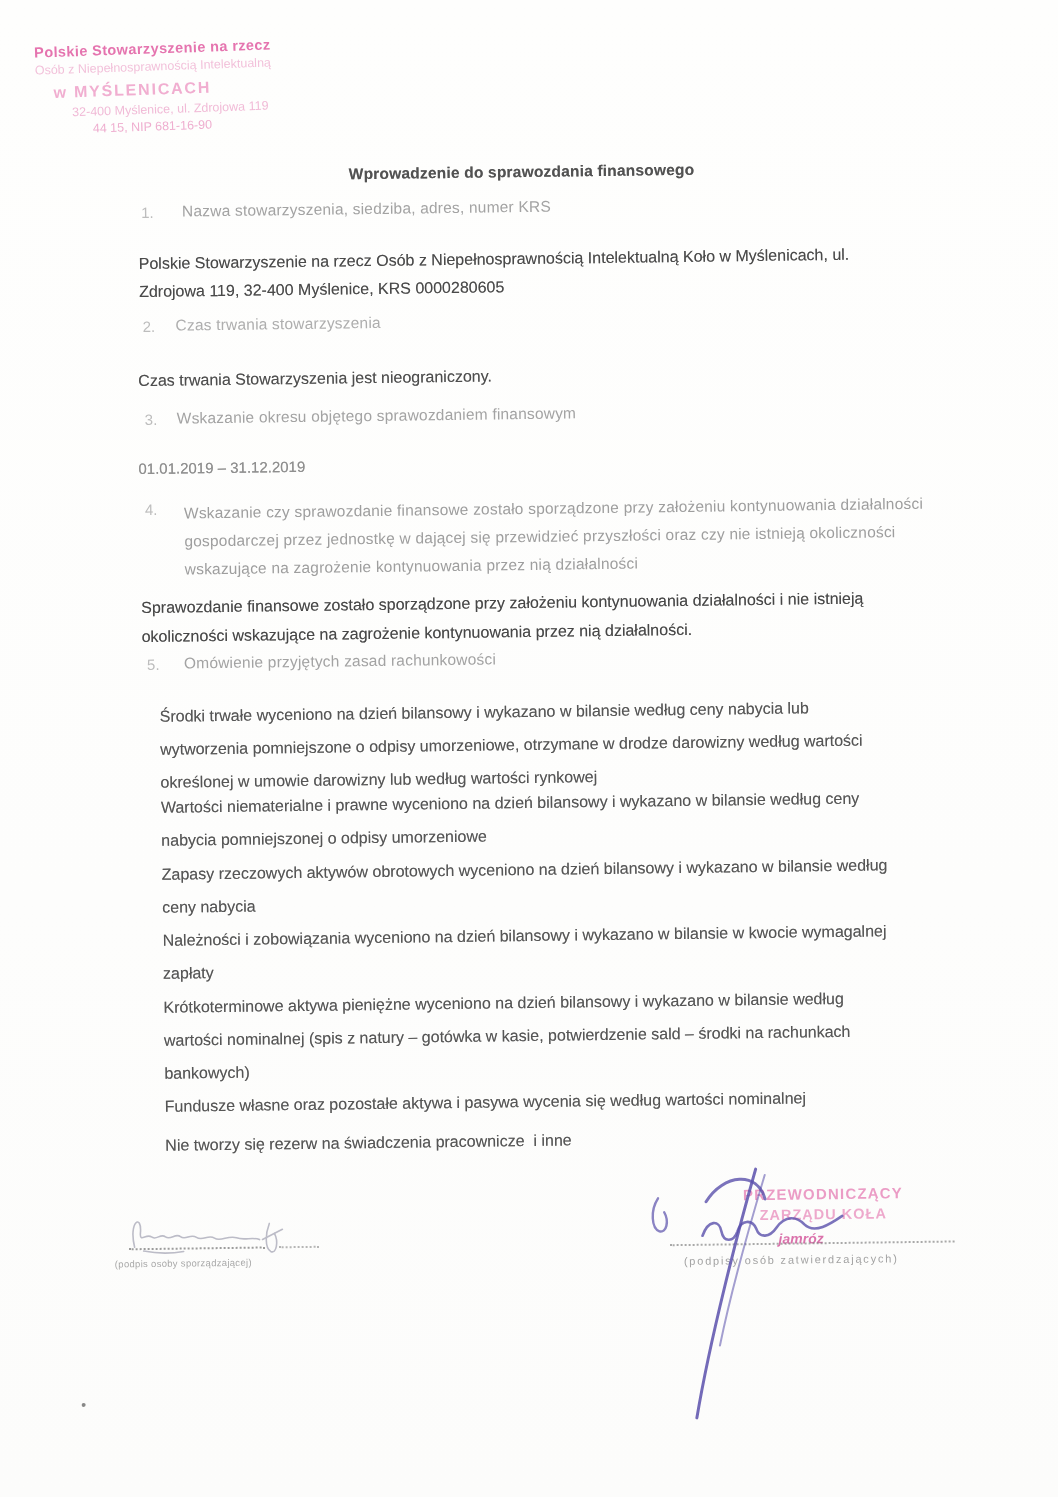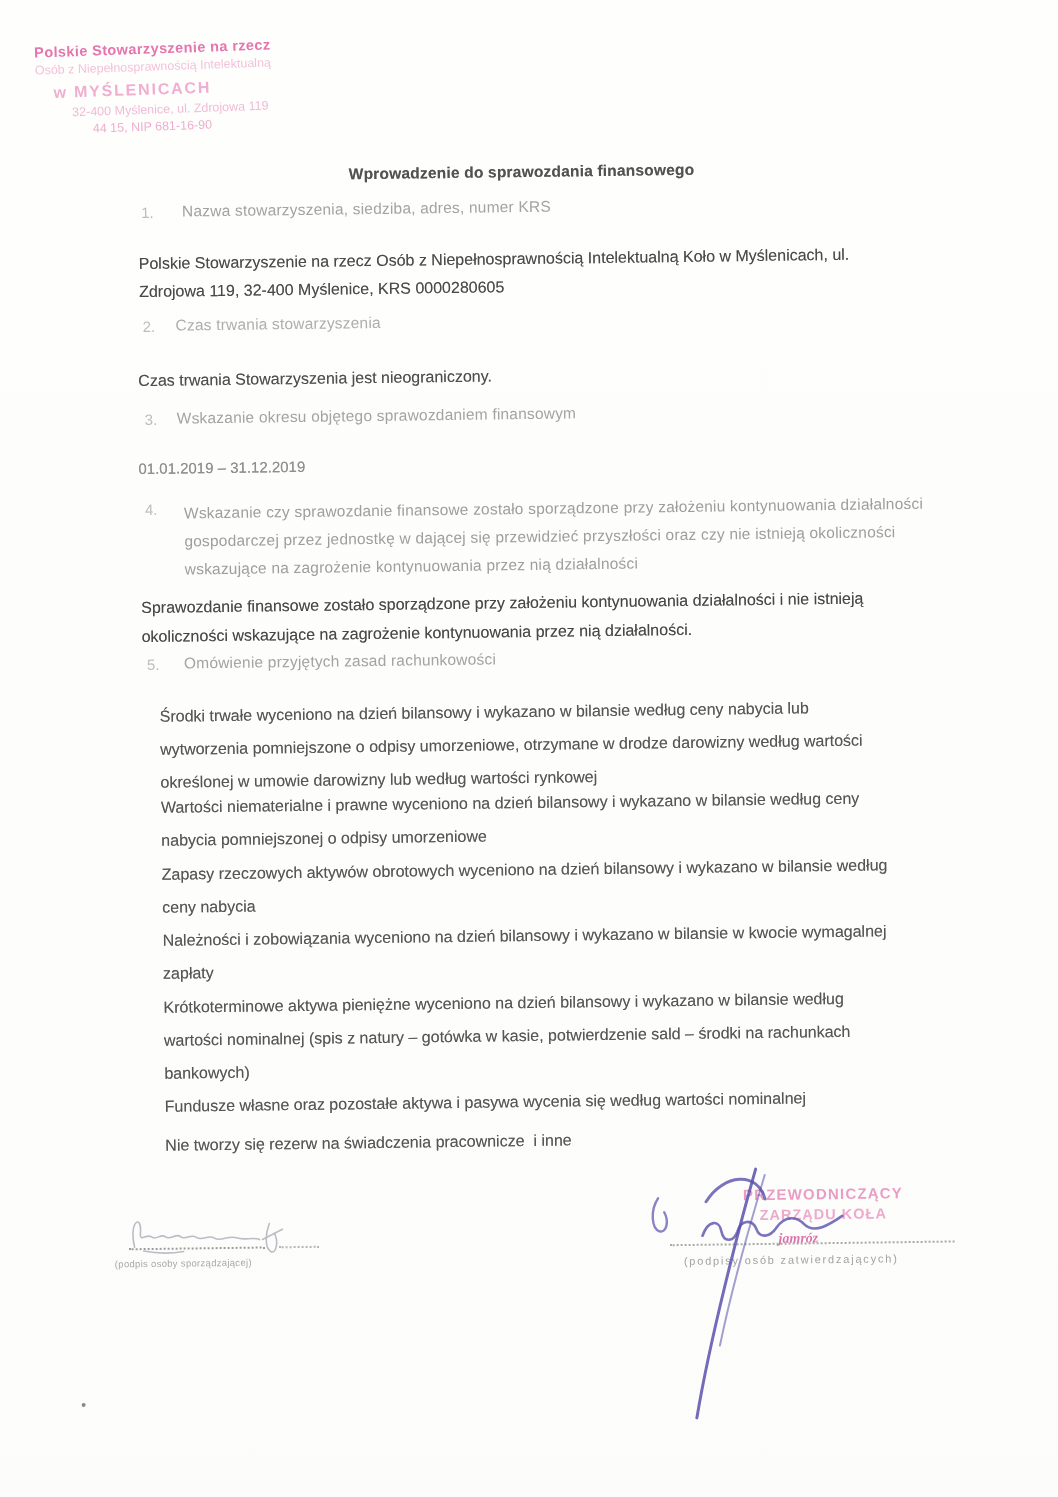--- a/index.html
+++ b/index.html
@@ -115,21 +115,21 @@
         <path d="M151,20 C147,30 146,44 152,48 C158,51 160,38 156,30"></path>
         <path d="M144,36 l20,-10"></path>
       </g>
     </svg>
     <div class="abs dotline" style="left:122px;top:1243px;width:136px;"></div>
     <div class="abs dotline" style="left:272px;top:1243px;width:40px;opacity:.55;"></div>
     <div class="abs sig-caption" style="left:108px;top:1253px;">(podpis osoby sporządzającej)</div>
 
     <div class="abs chair-role role1" style="left:697px;top:1189px;">PRZEWODNICZĄCY</div>
     <div class="abs chair-role role2" style="left:697px;top:1210px;">ZARZĄDU KOŁA</div>
-    <div class="abs chair-name" style="left:772px;top:1234px;font-family:Liberation Serif, serif;">jamróz</div>
+    <div class="abs chair-name" style="left:772px;top:1234px;">jamróz</div>
 
     <div class="abs dotline" style="left:663px;top:1246px;width:285px;opacity:.65;"></div>
     <div class="abs sig-caption right" style="left:677px;top:1257px;">(podpisy osób zatwierdzających)</div>
 
     <svg class="abs" style="left:638px;top:1162px;" width="230" height="275" viewBox="0 0 230 275">
       <g fill="none" stroke="#5a50ab" stroke-linecap="round">
         <path d="M112,10 C94,70 64,180 50,258" stroke-width="3" opacity="0.85"></path>
         <path d="M121,16 C106,64 84,140 74,186" stroke-width="2" opacity="0.55"></path>
         <path d="M62,42 C80,14 114,12 121,40" stroke-width="3" opacity="0.8"></path>
         <path d="M14,38 C6,50 7,68 15,71 C22,73 25,61 20,52" stroke-width="2.4" opacity="0.7"></path>

